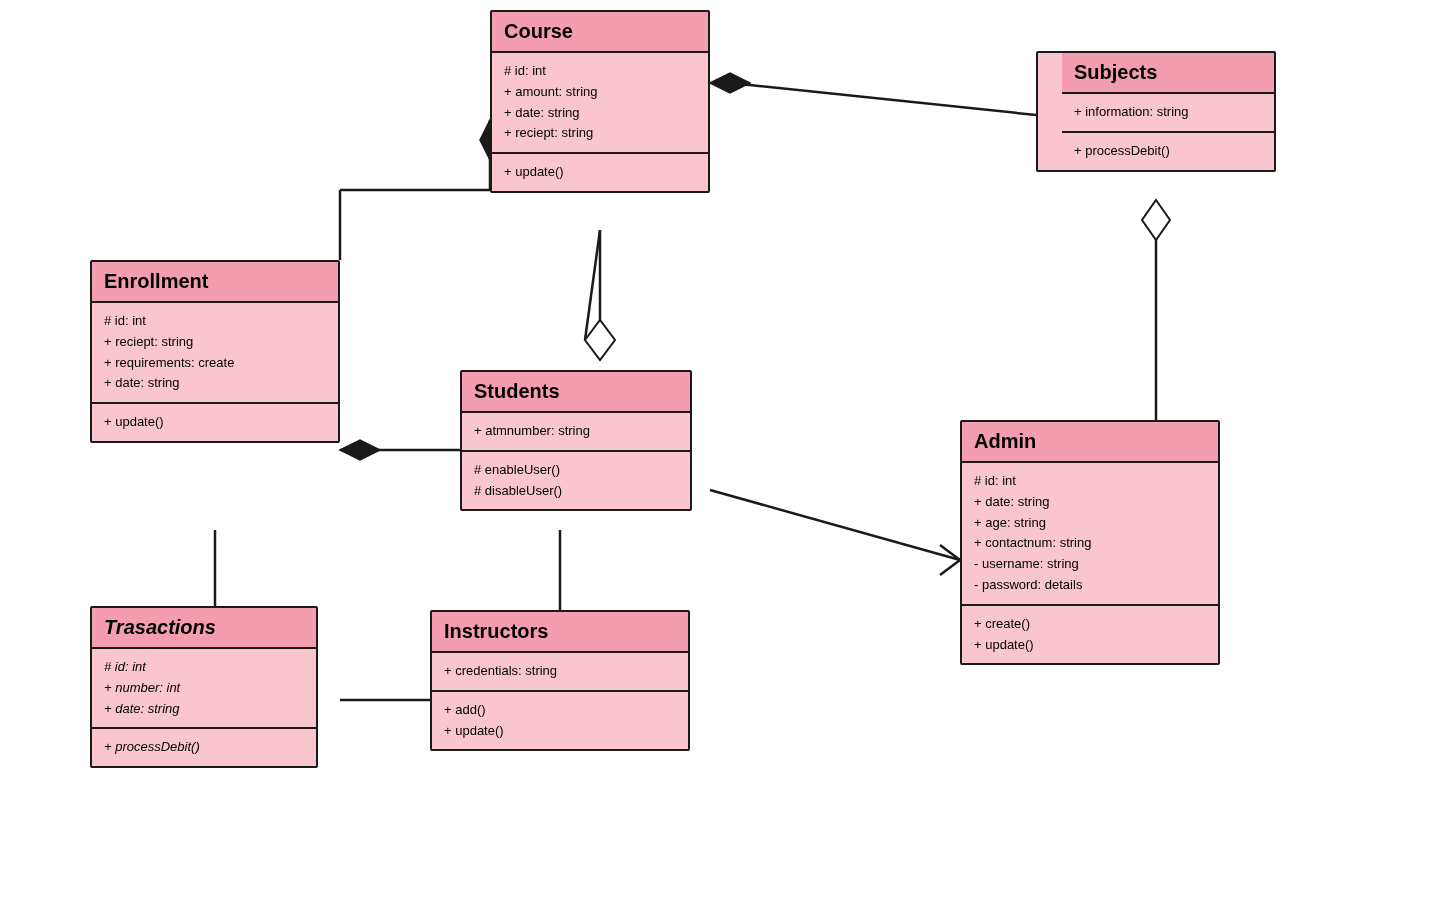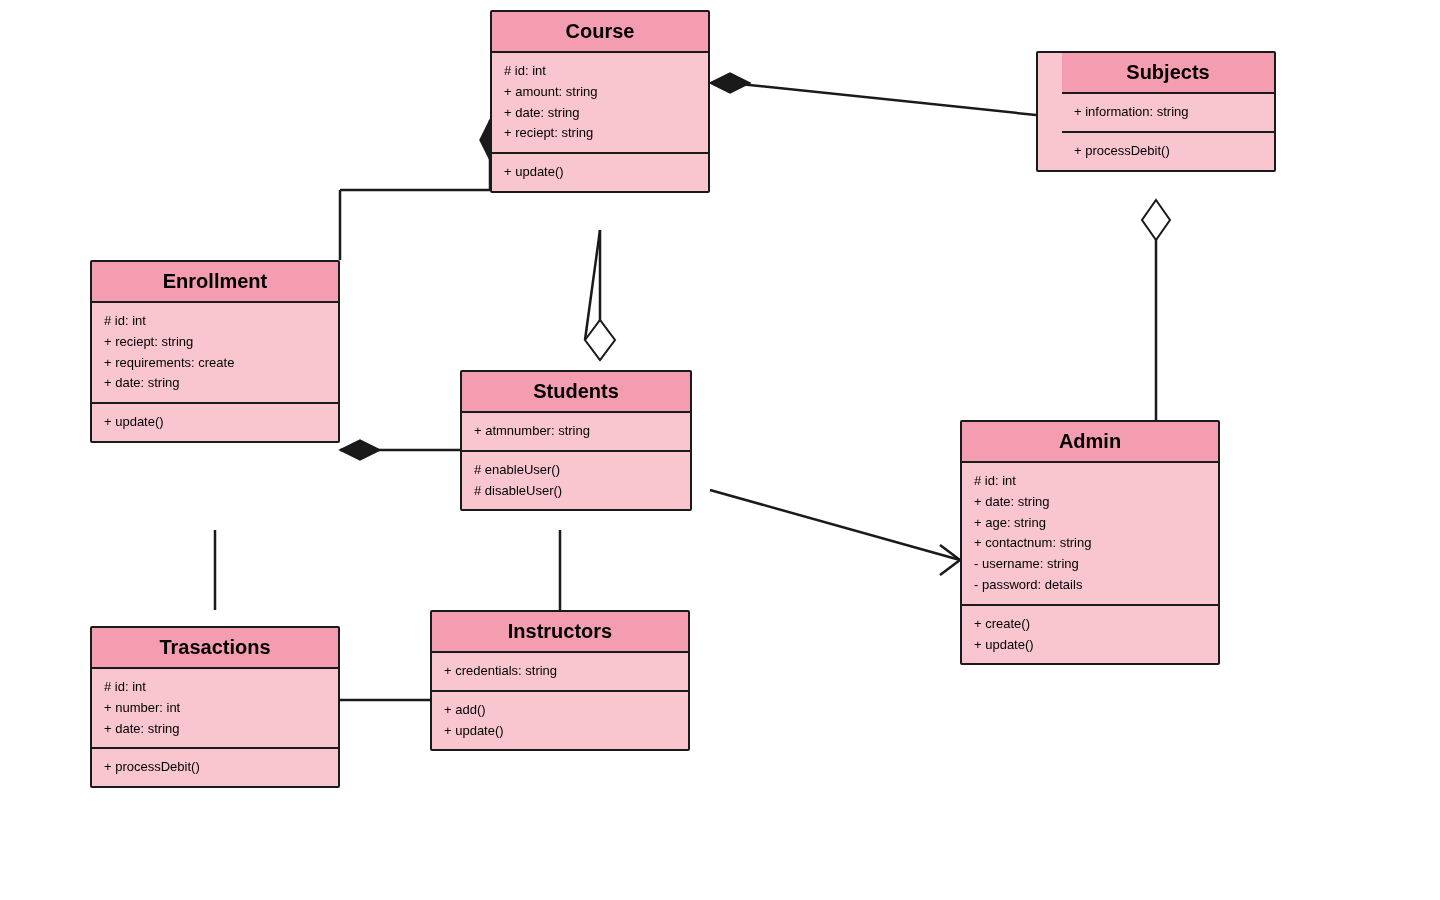--- a/index.html
+++ b/index.html
@@ -19,21 +19,20 @@
     .uml-class {
       position: absolute;
       border: 2.5px solid #1a1a1a;
       background: #f9c6d0;
       border-radius: 2px;
     }
     .uml-class-header {
       background: #f49db0;
       border-bottom: 2.5px solid #1a1a1a;
       padding: 8px 12px;
-      text-align: center;
       font-weight: bold;
       font-size: 20px;
     }
     .uml-class-section {
       border-bottom: 2px solid #1a1a1a;
       padding: 8px 12px;
     }
     .uml-class-section:last-child {
       border-bottom: none;
     }
@@ -146,21 +145,21 @@
       <p>+ contactnum: string</p>
       <p>- username: string</p>
       <p>- password: details</p>
     </div>
     <div class="uml-class-section">
       <p>+ create()</p>
       <p>+ update()</p>
     </div>
   </div>
 
-  <div class="uml-class" style="left:90px; top:626px; width:250px;">
+  <div class="uml-class" style="left:90px; top:606px; width:228px;font-style:italic;">
     <div class="uml-class-header">Trasactions</div>
     <div class="uml-class-section">
       <p># id: int</p>
       <p>+ number: int</p>
       <p>+ date: string</p>
     </div>
     <div class="uml-class-section">
       <p>+ processDebit()</p>
     </div>
   </div>

